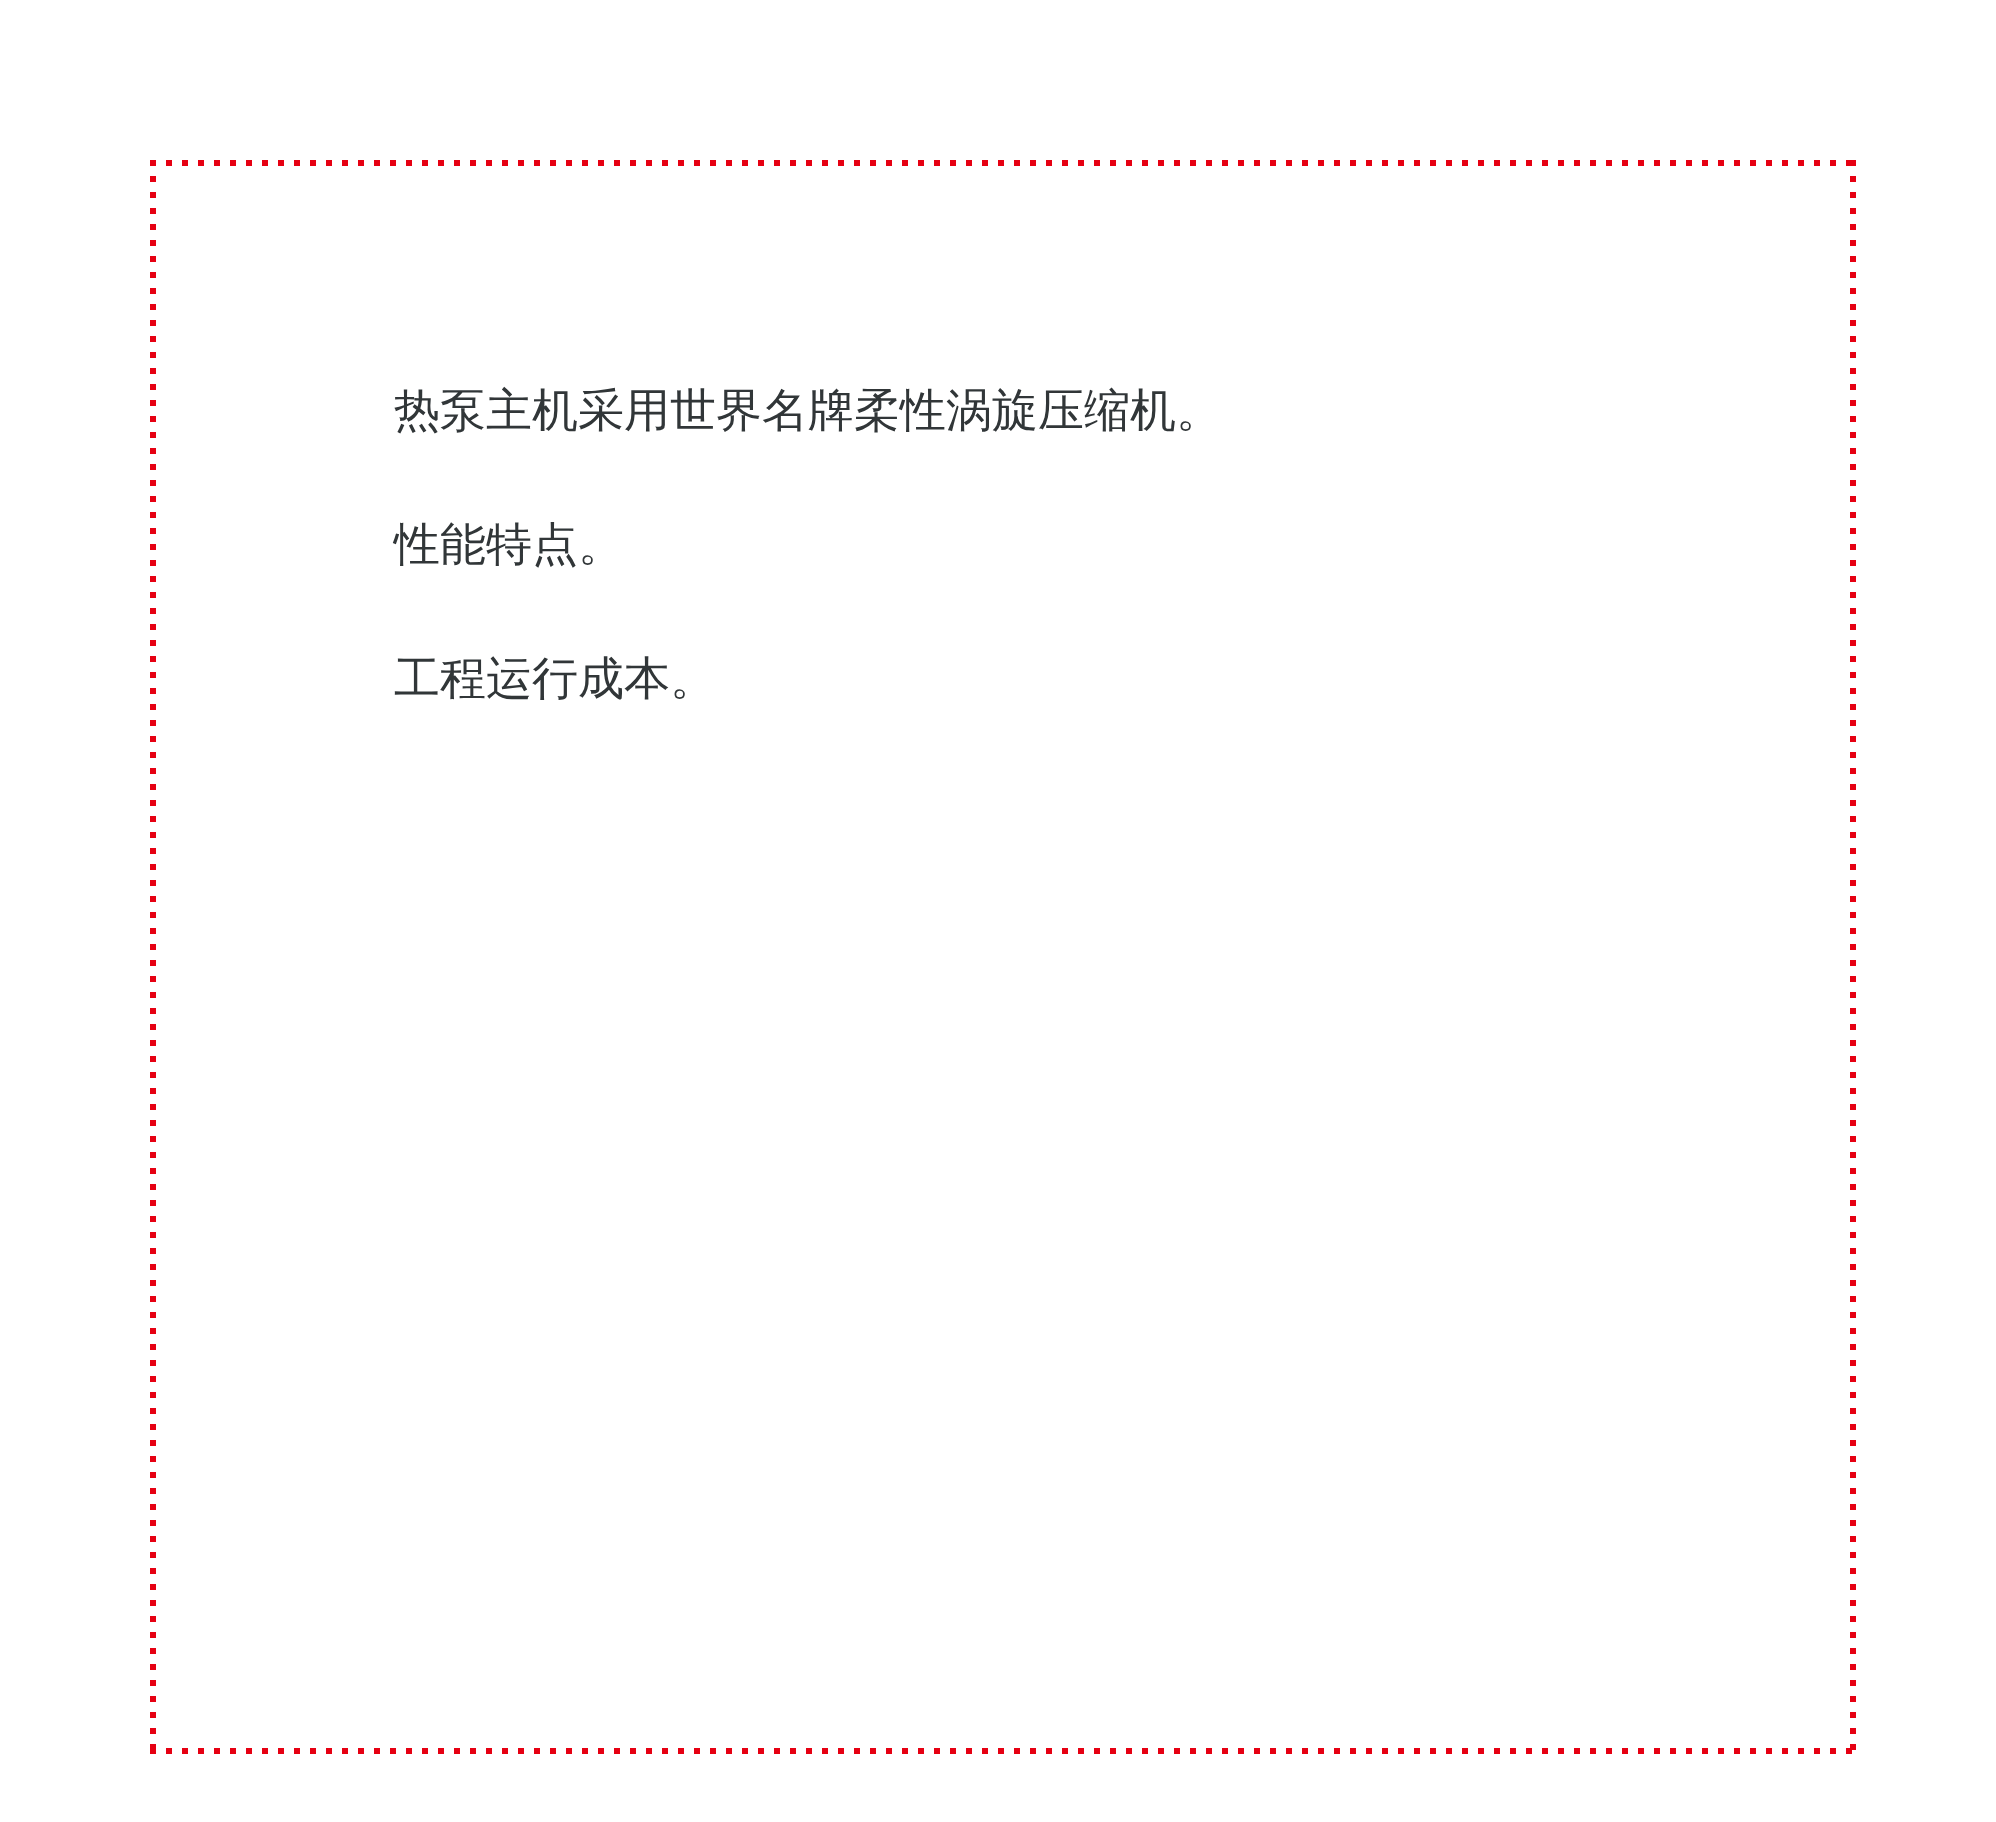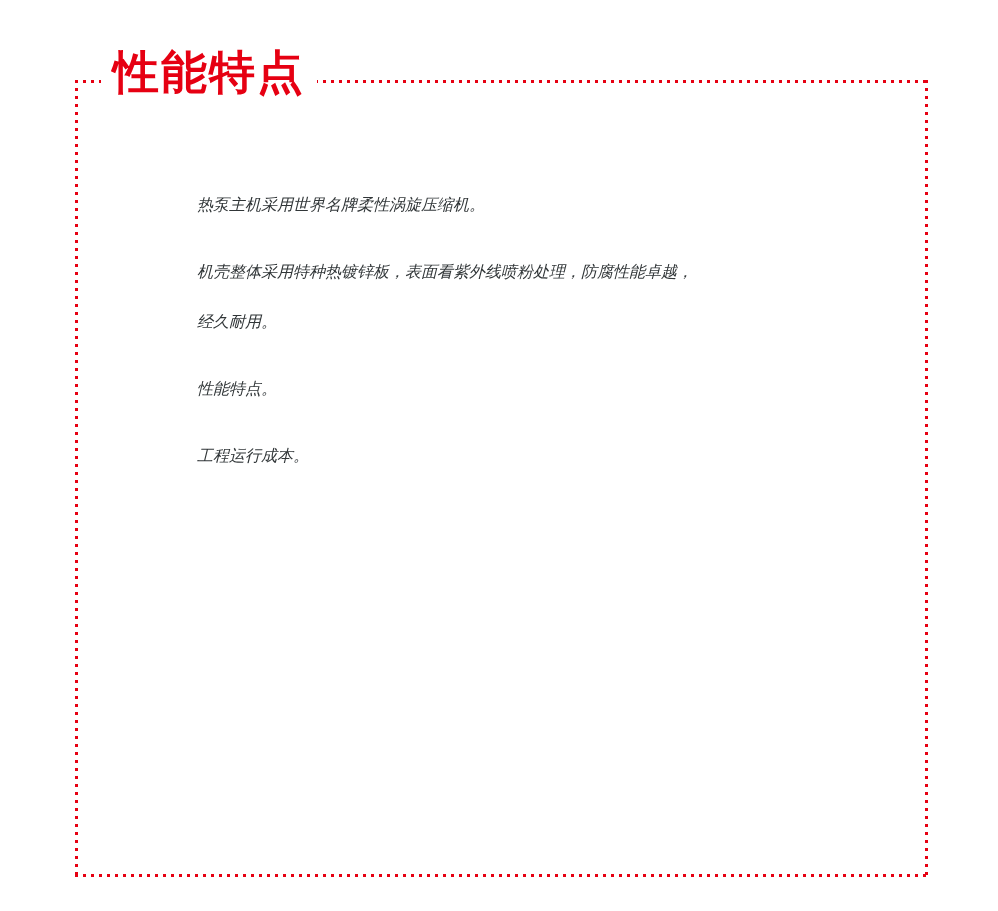--- a/index.html
+++ b/index.html
@@ -47,40 +47,34 @@
   .content {
     position: absolute;
     left: 122px;
     top: 100px;
     width: 745px;
   }
   .feature {
     margin: 0 0 17px 0;
   }
   .feature .line {
-    font-size: 16px;
+    font-size: 23px;
     line-height: 50px;
     color: #313638;
     white-space: nowrap;
-    font-style: italic;
   }
 </style>
 </head>
 <body>
 
 <div class="panel">
-  <div class="section-title">性能特点</div>
 
   <div class="content">
     <div class="feature">
       <div class="line">热泵主机采用世界名牌柔性涡旋压缩机。</div>
-    </div>
-    <div class="feature">
-      <div class="line">机壳整体采用特种热镀锌板，表面看紫外线喷粉处理，防腐性能卓越，</div>
-      <div class="line">经久耐用。</div>
     </div>
     <div class="feature">
       <div class="line">性能特点。</div>
     </div>
     <div class="feature">
       <div class="line">工程运行成本。</div>
     </div>
   </div>
 </div>
 

